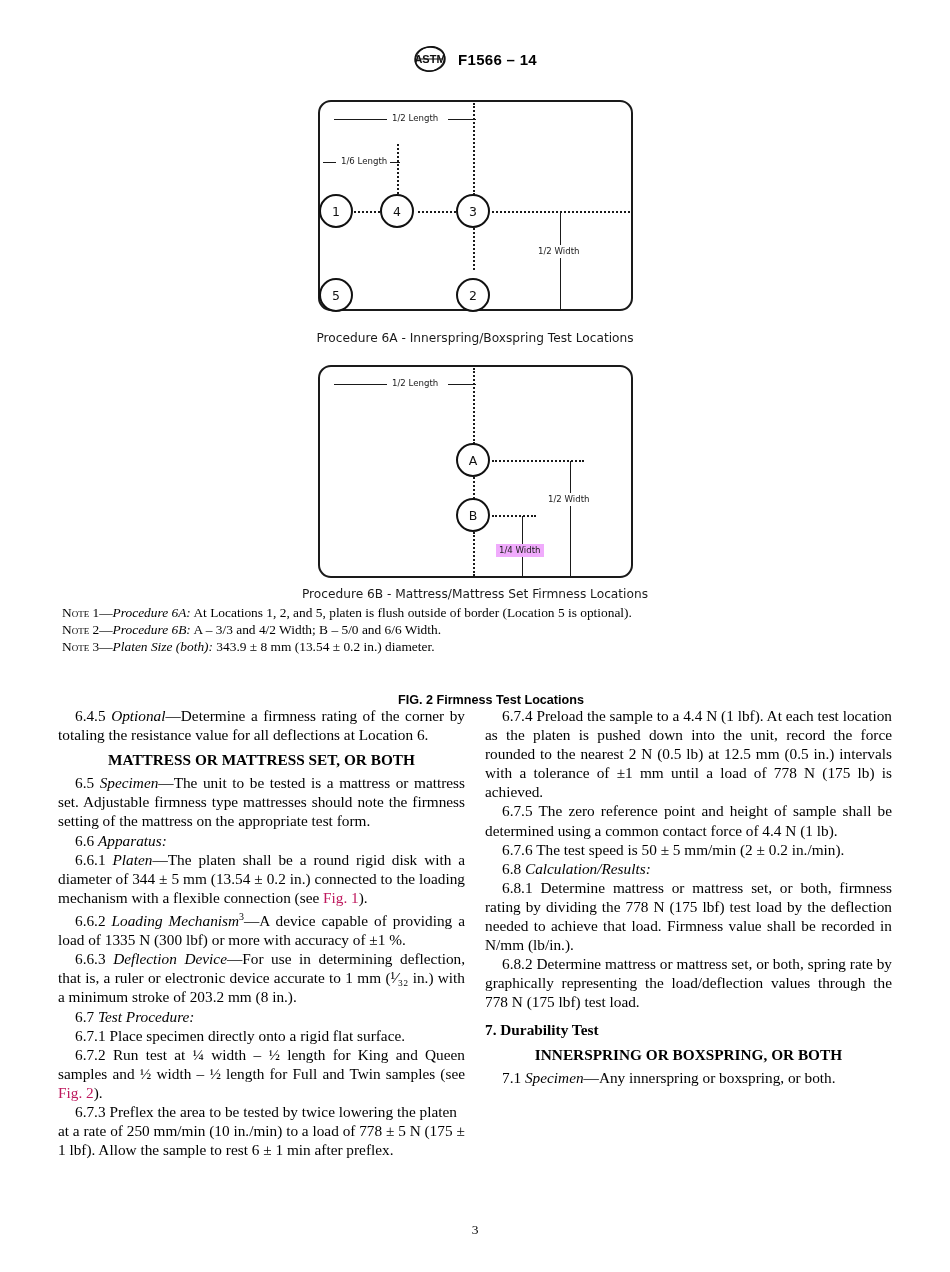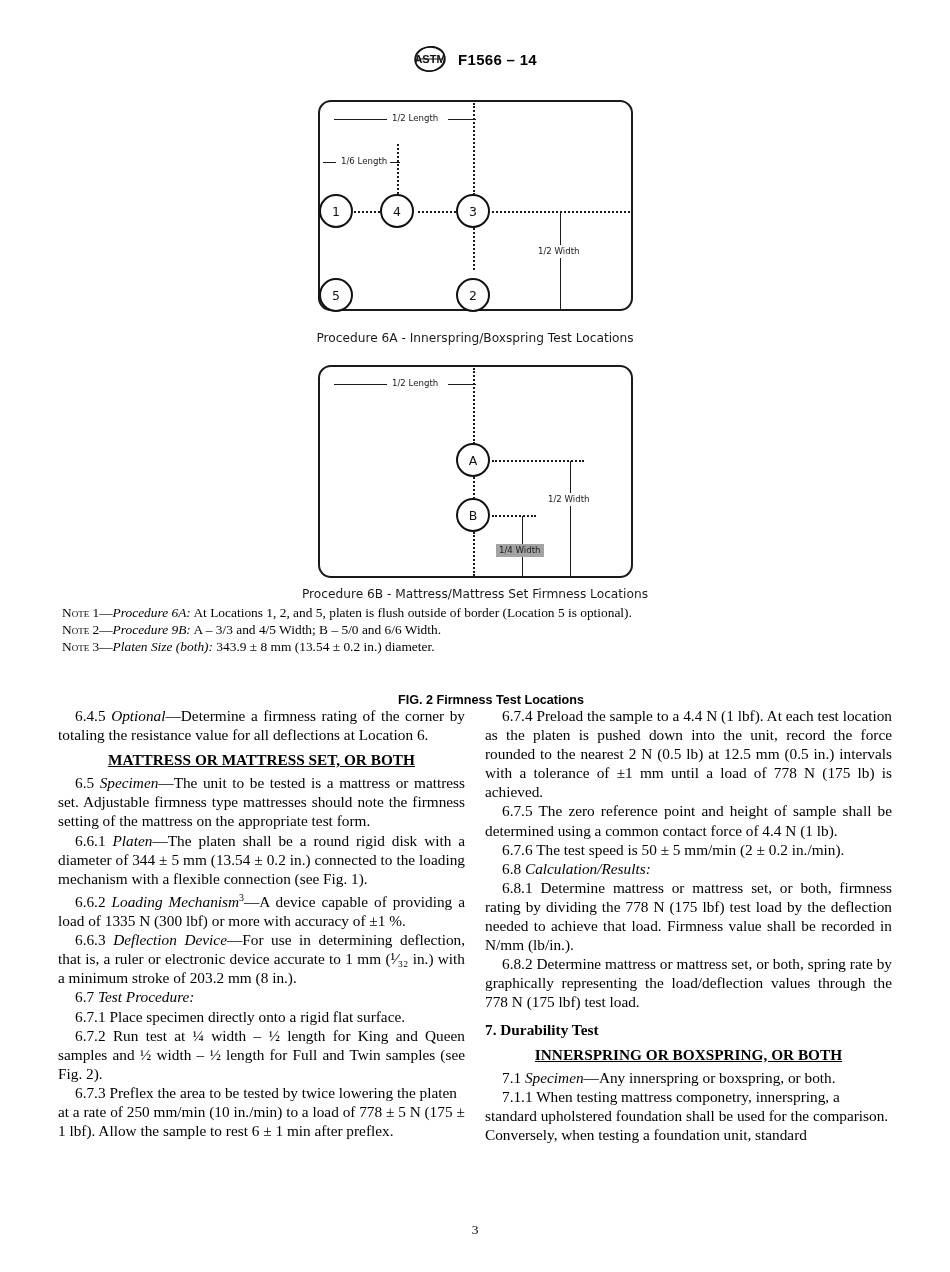--- a/index.html
+++ b/index.html
@@ -187,28 +187,27 @@
   }
   .para:last-child { text-align: left; }
 
   .section-head {
     margin: 6px 0 4px 0;
     text-align: center;
     font-weight: bold;
     font-size: 15.3px;
     text-indent: 0;
     font-family: "Liberation Serif", serif;
-    text-decoration: underline;
   }
   .num-head {
     margin: 8px 0 2px 0;
     font-weight: bold;
     text-indent: 0;
   }
-  .link { color: #000000; }
+  .link { color: #be185d; }
   .sup { font-size: 10px; vertical-align: super; }
 
   .page-number {
     position: absolute;
     left: 0;
     top: 1222px;
     width: 950px;
     text-align: center;
     font-size: 13.5px;
   }
@@ -272,34 +271,34 @@
     <div class="dot-v" style="left:153px; top:165px; height:44px;"></div>
 
     <div class="dot-h" style="left:172px; top:93px; width:92px;"></div>
 
     <div class="dot-h" style="left:172px; top:148px; width:44px;"></div>
 
     <div class="rule-v" style="left:250px; top:94px; height:115px;"></div>
     <div class="dgm-label" style="left:225px; top:126px; background:#fff; padding:2px 3px;">1/2 Width</div>
 
     <div class="rule-v" style="left:202px; top:149px; height:60px;"></div>
-    <div class="dgm-label" style="left:176px; top:177px; background:#a3a3a3; padding:2px 3px;">1/4 Width</div>
+    <div class="dgm-label" style="left:176px; top:177px; background:#f0abfc; padding:2px 3px;">1/4 Width</div>
 
     <div class="node" style="left:136px; top:76px;">A</div>
     <div class="node" style="left:136px; top:131px;">B</div>
   </div>
 
   <div class="dgm-caption" id="caption-6b">Procedure 6B - Mattress/Mattress Set Firmness Locations</div>
 
   <div class="notes">
     <div class="note-line">
       <span class="note-tag">Note 1</span><span>—</span><span class="ital">Procedure 6A:</span><span> At Locations 1, 2, and 5, platen is flush outside of border (Location 5 is optional).</span>
     </div>
     <div class="note-line">
-      <span class="note-tag">Note 2</span><span>—</span><span class="ital">Procedure 9B:</span><span> A – 3/3 and 4/5 Width; B – 5/0 and 6/6 Width.</span>
+      <span class="note-tag">Note 2</span><span>—</span><span class="ital">Procedure 6B:</span><span> A – 3/3 and 4/2 Width; B – 5/0 and 6/6 Width.</span>
     </div>
     <div class="note-line">
       <span class="note-tag">Note 3</span><span>—</span><span class="ital">Platen Size (both):</span><span> 343.9 ± 8 mm (13.54 ± 0.2 in.) diameter.</span>
     </div>
   </div>
 
   <div class="fig-caption">FIG. 2 Firmness Test Locations</div>
 </div>
 
 <div class="columns">
@@ -311,20 +310,24 @@
       <span class="ital">Optional</span><span>—Determine a firmness rating of the corner by totaling the resistance value for all deflections at Location 6.</span>
     </p>
 
     <p class="section-head">MATTRESS OR MATTRESS SET, OR BOTH</p>
 
     <p class="para">
       <span>6.5</span>
       <span class="ital">Specimen</span><span>—The unit to be tested is a mattress or mattress set. Adjustable firmness type mattresses should note the firmness setting of the mattress on the appropriate test form.</span>
     </p>
 
+    <p class="para">
+      <span>6.6</span>
+      <span class="ital">Apparatus:</span>
+    </p>
 
     <p class="para">
       <span>6.6.1</span>
       <span class="ital">Platen</span><span>—The platen shall be a round rigid disk with a diameter of 344 ± 5 mm (13.54 ± 0.2 in.) connected to the loading mechanism with a flexible connection (see </span><span class="link">Fig. 1</span><span>).</span>
     </p>
 
     <p class="para">
       <span>6.6.2</span>
       <span class="ital">Loading Mechanism</span><span class="sup">3</span><span>—A device capable of providing a load of 1335 N (300 lbf) or more with accuracy of ±1 %.</span>
     </p>
@@ -390,20 +393,16 @@
 
     <p class="num-head">7.  Durability Test</p>
 
     <p class="section-head">INNERSPRING OR BOXSPRING, OR BOTH</p>
 
     <p class="para">
       <span>7.1</span>
       <span class="ital">Specimen</span><span>—Any innerspring or boxspring, or both.</span>
     </p>
 
-    <p class="para">
-      <span>7.1.1</span>
-      <span>When testing mattress componetry, innerspring, a standard upholstered foundation shall be used for the comparison. Conversely, when testing a foundation unit, standard</span>
-    </p>
   </div>
 </div>
 
 <div class="page-number">3</div>
 
 </body></html>

